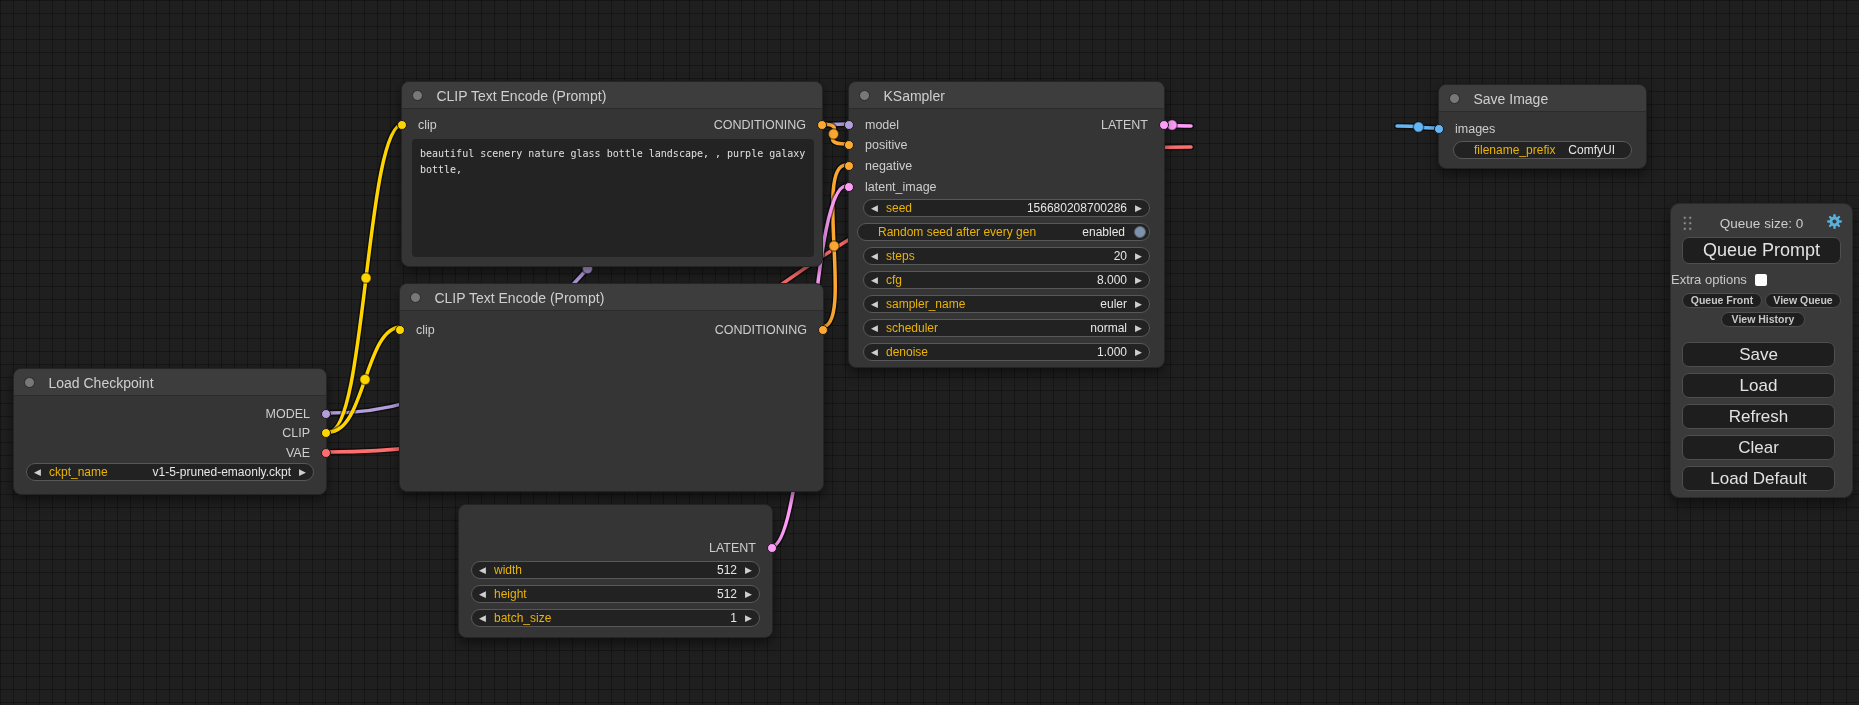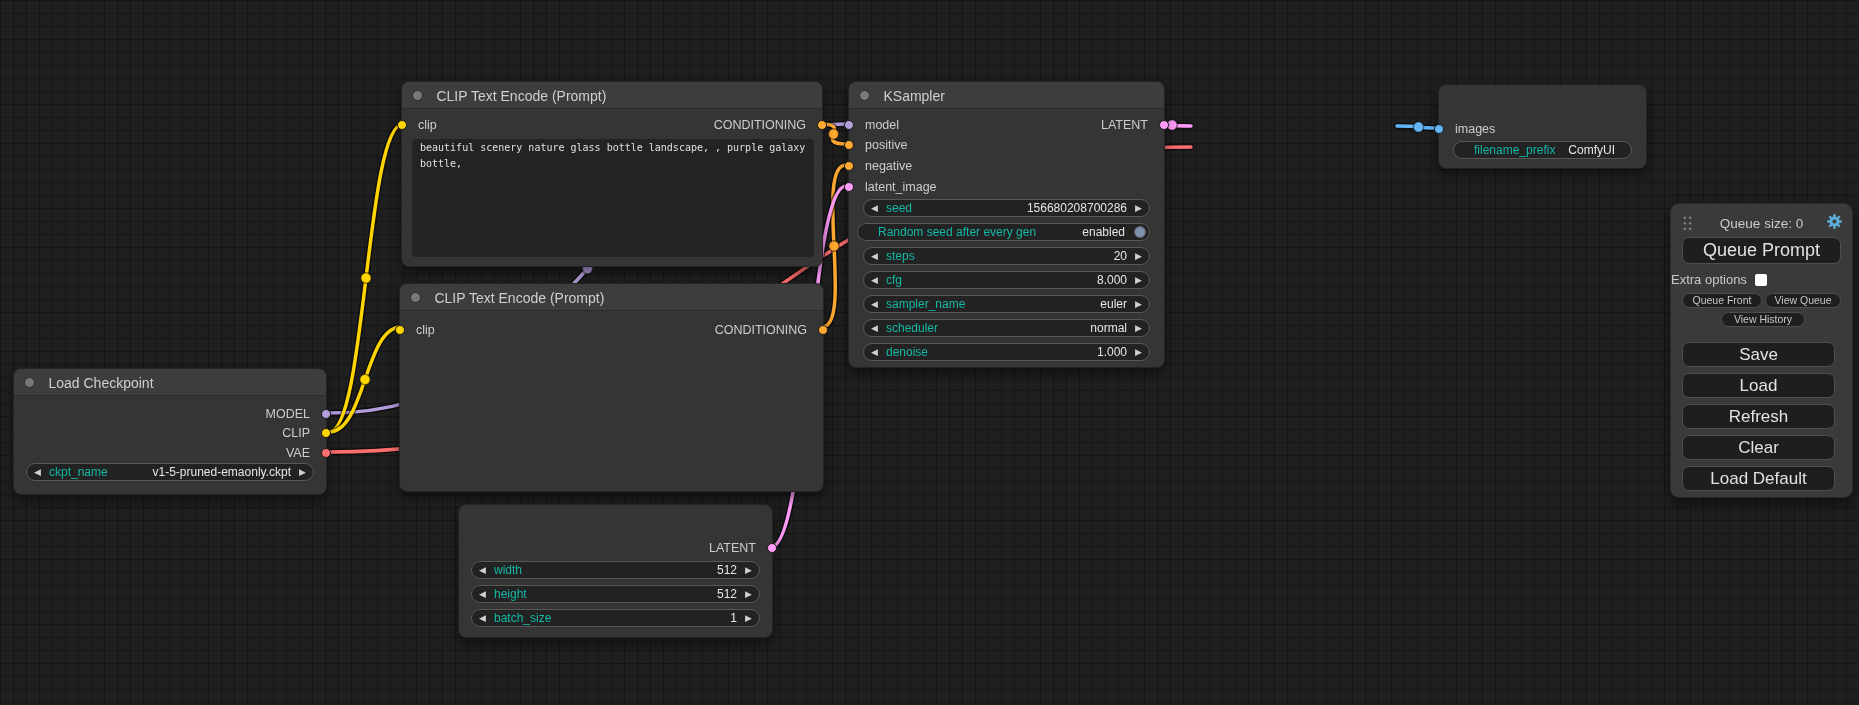--- a/index.html
+++ b/index.html
@@ -41,36 +41,36 @@
     box-sizing:border-box;border:1.5px solid #1a1a1a;background:#888;
   }
   .slot-dot.in{left:-5px;} .slot-dot.out{right:-5px;}
 
   
   .pill{
     position:absolute;height:18px;line-height:17px;box-sizing:border-box;
     background:#222;border:1px solid #585858;border-radius:9px;
     font-size:12px;white-space:nowrap;
   }
-  .pill-label{position:absolute;left:22px;color:#14b8a6;}
+  .pill-label{position:absolute;left:22px;color:#eab308;}
   .pill-label.noarrow{left:20px;}
   .pill-value{position:absolute;right:22px;color:#e6e6e6;}
   .pill-value.noarrow{right:16px;}
   .pill-value.toggled{right:24px;}
   .arr{position:absolute;font-size:9px;color:#cfcfcf;top:0;}
   .arr.l{left:7px;} .arr.r{right:7px;}
   .toggle-dot{
     position:absolute;right:3px;top:2px;width:12px;height:12px;border-radius:50%;
     background:#7E92AB;border:1px solid #55606e;box-sizing:border-box;
   }
 
   .prompt-box{
     position:absolute;box-sizing:border-box;background:#232323;border-radius:4px;
     font-family:"DejaVu Sans Mono",monospace;font-size:10px;line-height:16px;
-    color:#e0e0e0;padding:1px 8px;white-space:pre-wrap;word-break:break-word;overflow:hidden;
+    color:#e0e0e0;padding:7px 8px;white-space:pre-wrap;word-break:break-word;overflow:hidden;
   }
 
   
   #queue-panel{
     position:absolute;z-index:3;box-sizing:border-box;
     background:#3a3a3a;border:1px solid #2a2a2a;border-radius:9px;
     box-shadow:0 6px 14px rgba(0,0,0,.5);color:#d4d4d4;
   }
   .drag-handle{
     position:absolute;left:11px;top:11px;width:11px;height:16px;
@@ -78,21 +78,21 @@
     background-size:5.5px 5.5px;
   }
   #queue-size{position:absolute;left:0;right:0;top:12px;text-align:center;font-size:13.5px;color:#cccccc;}
   #gear{position:absolute;right:9px;top:9px;width:17px;height:17px;}
   .qbtn{
     position:absolute;box-sizing:border-box;background:#1e1e1e;border:1px solid #4e4e4e;
     border-radius:7px;color:#e2e2e2;text-align:center;
   }
   .qbtn.big{left:11px;right:17px;height:25px;line-height:23px;font-size:17px;}
   #queue-prompt-btn{top:33px;height:27px;line-height:25px;font-size:18px;left:11px;right:11px;}
-  .qbtn.small{height:15px;line-height:13px;font-size:10.5px;border-radius:9px;color:#c8c8c8;}
+  .qbtn.small{height:15px;line-height:13px;font-size:10.5px;border-radius:9px;color:#c8c8c8;font-weight:bold;}
   #extra-options-row{position:absolute;left:0;right:0;top:68px;font-size:13px;color:#c8c8c8;}
   .checkbox{
     display:inline-block;width:12px;height:12px;background:#ffffff;border-radius:2px;
     vertical-align:-2px;margin-left:8px;
   }
 </style>
 </head>
 <body>
 
 <div id="canvas">
@@ -245,20 +245,24 @@
     <div class="pill" style="left:14px;right:14px;top:261px">
       <span class="arr l">◀</span>
       <span class="pill-label">denoise</span>
       <span class="pill-value">1.000</span>
       <span class="arr r">▶</span>
     </div>
   </div>
 
 
   <div class="node" style="left:1438px;top:84px;width:209px;height:85px">
+    <div class="node-header">
+      <span class="collapse-dot"></span>
+      <span class="node-title">Save Image</span>
+    </div>
     <span class="slot-dot in" style="top: 39px; background: rgb(100, 181, 246);"></span>
     <span class="in-label" style="top:36px">images</span>
     <div class="pill" style="left:14px;right:14px;top:56px">
       <span class="pill-label noarrow">filename_prefix</span>
       <span class="pill-value noarrow">ComfyUI</span>
     </div>
   </div>
 
   <div id="queue-panel" style="left:1670px;top:203px;width:183px;height:295px">
     <div class="drag-handle"></div>

